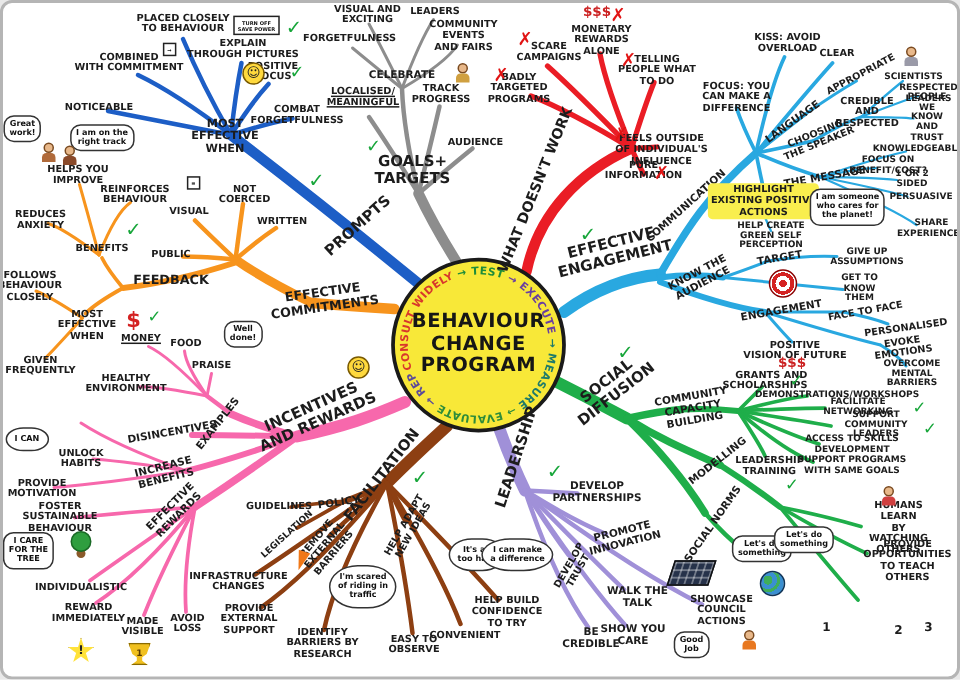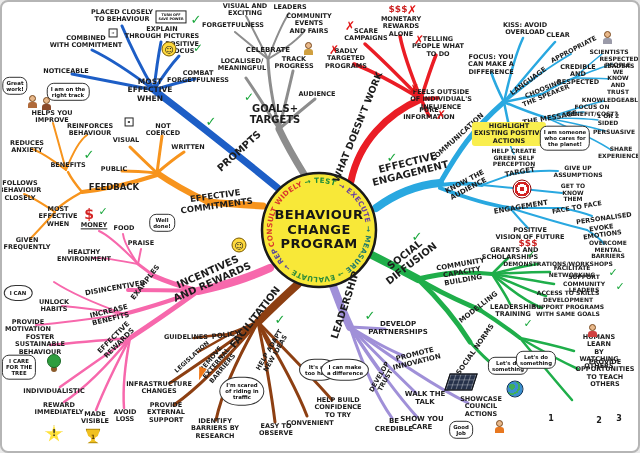--- a/index.html
+++ b/index.html
@@ -228,21 +228,21 @@
       <div class="lbl" style="left: 273px; top: 112px; font-size: 10px; transform: translate(-50%, -50%) rotate(0deg);">GOALS+
 TARGETS</div>
       <div class="lbl" style="left: 266px; top: 49px; font-size: 7px; transform: translate(-50%, -50%) rotate(0deg);">CELEBRATE</div>
       <div class="lbl" style="left: 231px; top: 24px; font-size: 6.5px; transform: translate(-50%, -50%) rotate(0deg);">FORGETFULNESS</div>
       <div class="lbl" style="left: 243px; top: 8px; font-size: 6.5px; transform: translate(-50%, -50%) rotate(0deg);">VISUAL AND
 EXCITING</div>
       <div class="lbl" style="left: 288px; top: 6px; font-size: 6.5px; transform: translate(-50%, -50%) rotate(0deg);">LEADERS</div>
       <div class="lbl" style="left: 307px; top: 22px; font-size: 6.5px; transform: translate(-50%, -50%) rotate(0deg);">COMMUNITY
 EVENTS
 AND FAIRS</div>
-      <div class="lbl" style="left: 240px; top: 63px; font-size: 6.5px; transform: translate(-50%, -50%) rotate(0deg);">LOCALISED/
+      <div class="lbl" style="left: 240px; top: 63px; font-size: 6.5px; transform: translate(-50%, -50%) rotate(0deg); text-decoration: underline;">LOCALISED/
 MEANINGFUL</div>
       <div class="lbl" style="left: 292px; top: 61px; font-size: 6.5px; transform: translate(-50%, -50%) rotate(0deg);">TRACK
 PROGRESS</div>
       <div class="lbl" style="left: 315px; top: 93px; font-size: 6.5px; transform: translate(-50%, -50%) rotate(0deg);">AUDIENCE</div>
       <div class="lbl" style="left: 356px; top: 125px; font-size: 9.5px; transform: translate(-50%, -50%) rotate(-68deg);">WHAT DOESN'T WORK</div>
       <div class="lbl" style="left: 364px; top: 33px; font-size: 6.5px; transform: translate(-50%, -50%) rotate(0deg);">SCARE
 CAMPAIGNS</div>
       <div class="lbl" style="left: 399px; top: 25px; font-size: 6.5px; transform: translate(-50%, -50%) rotate(0deg);">MONETARY
 REWARDS
 ALONE</div>

